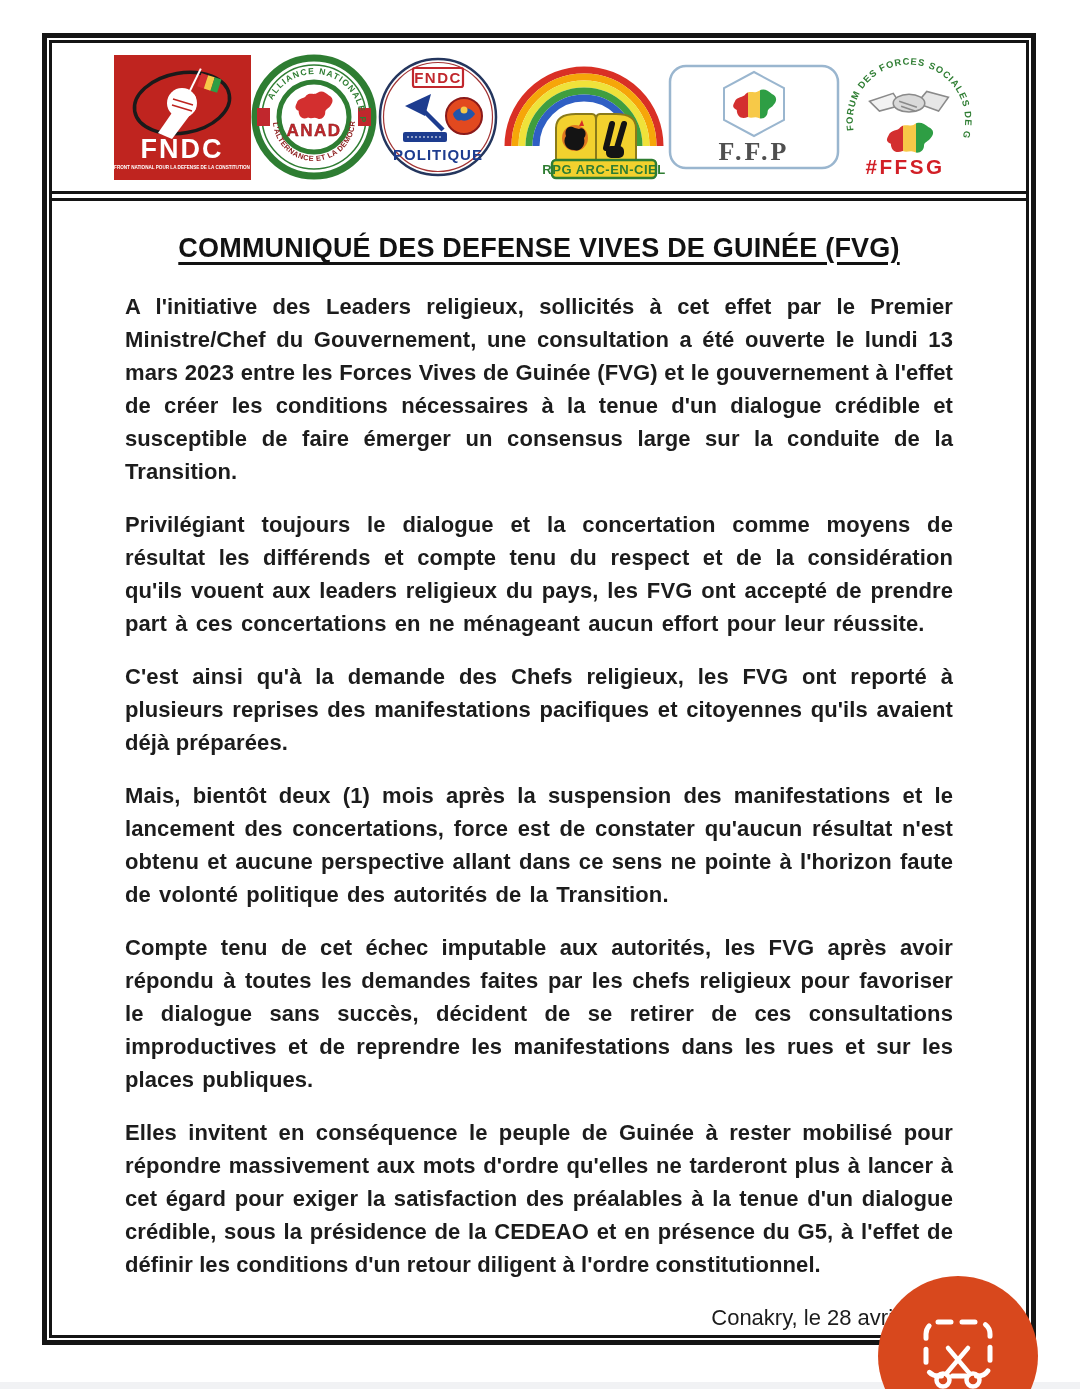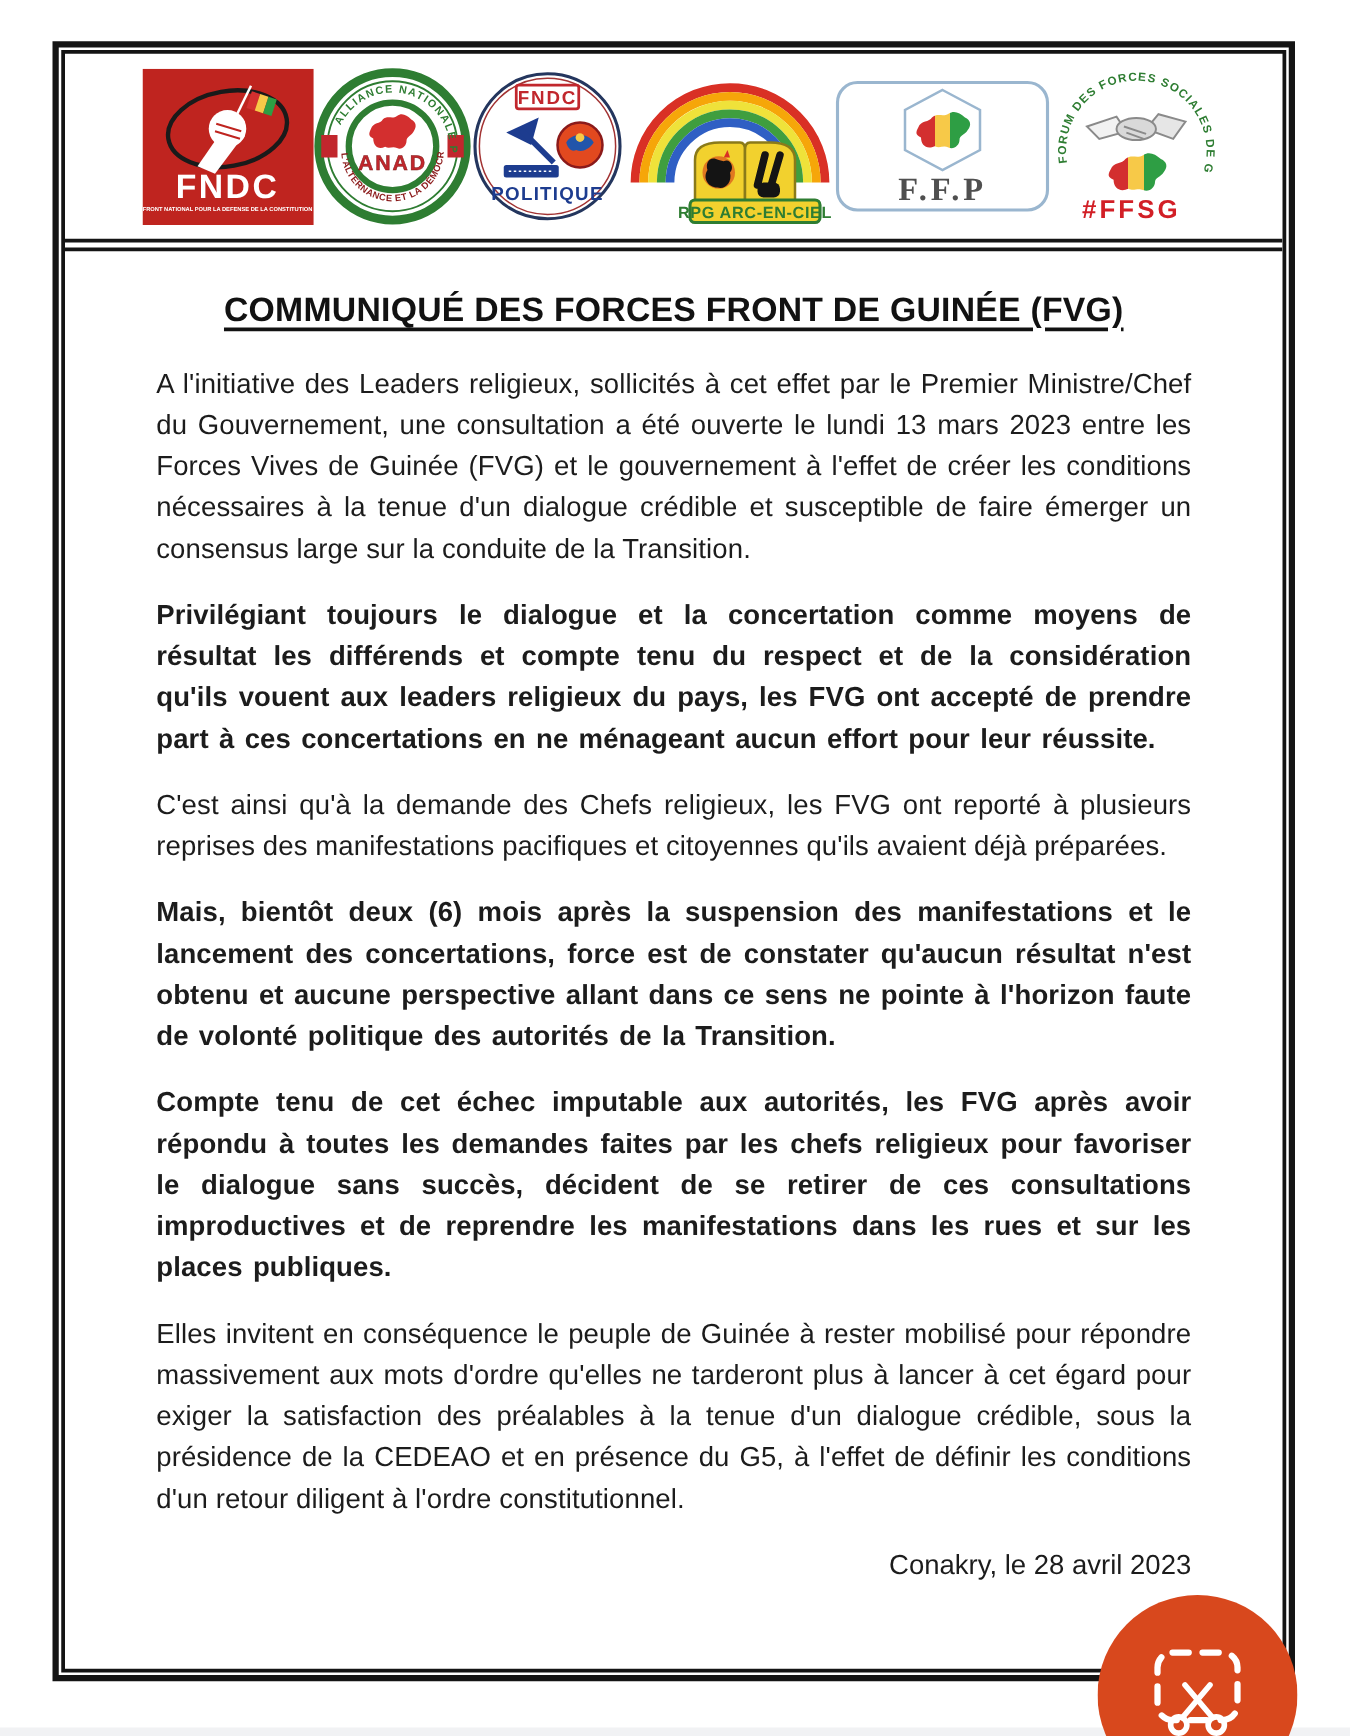--- a/index.html
+++ b/index.html
@@ -27,21 +27,21 @@
   }
   
   .content{flex:1 1 auto;padding:16px 73px 0 73px;}
   .doc-title{
     font-size:27px;font-weight:bold;text-align:center;color:#121212;
     margin:16px 0 26px 0;letter-spacing:.2px;
     text-decoration:underline;text-decoration-thickness:2.5px;text-underline-offset:5px;
   }
   .para{
     font-size:22px;line-height:33px;color:#1c1c1c;text-align:justify;
-    margin:0 0 20px 0;letter-spacing:.1px;
+    margin:0 0 20px 0;letter-spacing:.1px;font-weight:bold;
   }
   .para.bold{font-weight:bold;word-spacing:2px;}
   .dateline{
     font-size:22px;line-height:33px;color:#1c1c1c;text-align:right;margin:2px 0 16px 0;
   }
   
   .snip-clip{
     position:absolute;left:878px;top:1276px;width:160px;height:113px;overflow:hidden;z-index:10;
   }
   .snip-btn{
@@ -176,26 +176,26 @@
           <path d="M60,54 L78,60 M62,59 L76,64" fill="none"></path>
         </g>
         <use href="#gmap" transform="translate(42,72) scale(1.2,1.05)" fill="url(#triGrad)"></use>
         <text x="66" y="128" text-anchor="middle" font-size="21" font-weight="bold" fill="#d21f26" letter-spacing="2.5">#FFSG</text>
       </svg>
     </div>
 
     <div class="header-divider"></div>
 
     <div class="content">
-      <h1 class="doc-title">COMMUNIQUÉ DES FORCES FRONT DE GUINÉE (FVG)</h1>
+      <h1 class="doc-title">COMMUNIQUÉ DES DEFENSE VIVES DE GUINÉE (FVG)</h1>
 
       <p class="para">A l'initiative des Leaders religieux, sollicités à cet effet par le Premier Ministre/Chef du Gouvernement, une consultation a été ouverte le lundi 13 mars 2023 entre les Forces Vives de Guinée (FVG) et le gouvernement à l'effet de créer les conditions nécessaires à la tenue d'un dialogue crédible et susceptible de faire émerger un consensus large sur la conduite de la Transition.</p>
       <p class="para bold">Privilégiant toujours le dialogue et la concertation comme moyens de résultat les différends et compte tenu du respect et de la considération qu'ils vouent aux leaders religieux du pays, les FVG ont accepté de prendre part à ces concertations en ne ménageant aucun effort pour leur réussite.</p>
       <p class="para">C'est ainsi qu'à la demande des Chefs religieux, les FVG ont reporté à plusieurs reprises des manifestations pacifiques et citoyennes qu'ils avaient déjà préparées.</p>
-      <p class="para bold">Mais, bientôt deux (6) mois après la suspension des manifestations et le lancement des concertations, force est de constater qu'aucun résultat n'est obtenu et aucune perspective allant dans ce sens ne pointe à l'horizon faute de volonté politique des autorités de la Transition.</p>
+      <p class="para bold">Mais, bientôt deux (1) mois après la suspension des manifestations et le lancement des concertations, force est de constater qu'aucun résultat n'est obtenu et aucune perspective allant dans ce sens ne pointe à l'horizon faute de volonté politique des autorités de la Transition.</p>
       <p class="para bold">Compte tenu de cet échec imputable aux autorités, les FVG après avoir répondu à toutes les demandes faites par les chefs religieux pour favoriser le dialogue sans succès, décident de se retirer de ces consultations improductives et de reprendre les manifestations dans les rues et sur les places publiques.</p>
       <p class="para">Elles invitent en conséquence le peuple de Guinée à rester mobilisé pour répondre massivement aux mots d'ordre qu'elles ne tarderont plus à lancer à cet égard pour exiger la satisfaction des préalables à la tenue d'un dialogue crédible, sous la présidence de la CEDEAO et en présence du G5, à l'effet de définir les conditions d'un retour diligent à l'ordre constitutionnel.</p>
 
       <div class="dateline">Conakry, le 28 avril 2023</div>
 
     </div>
   </div>
 </div>
 
 <div class="snip-clip">

